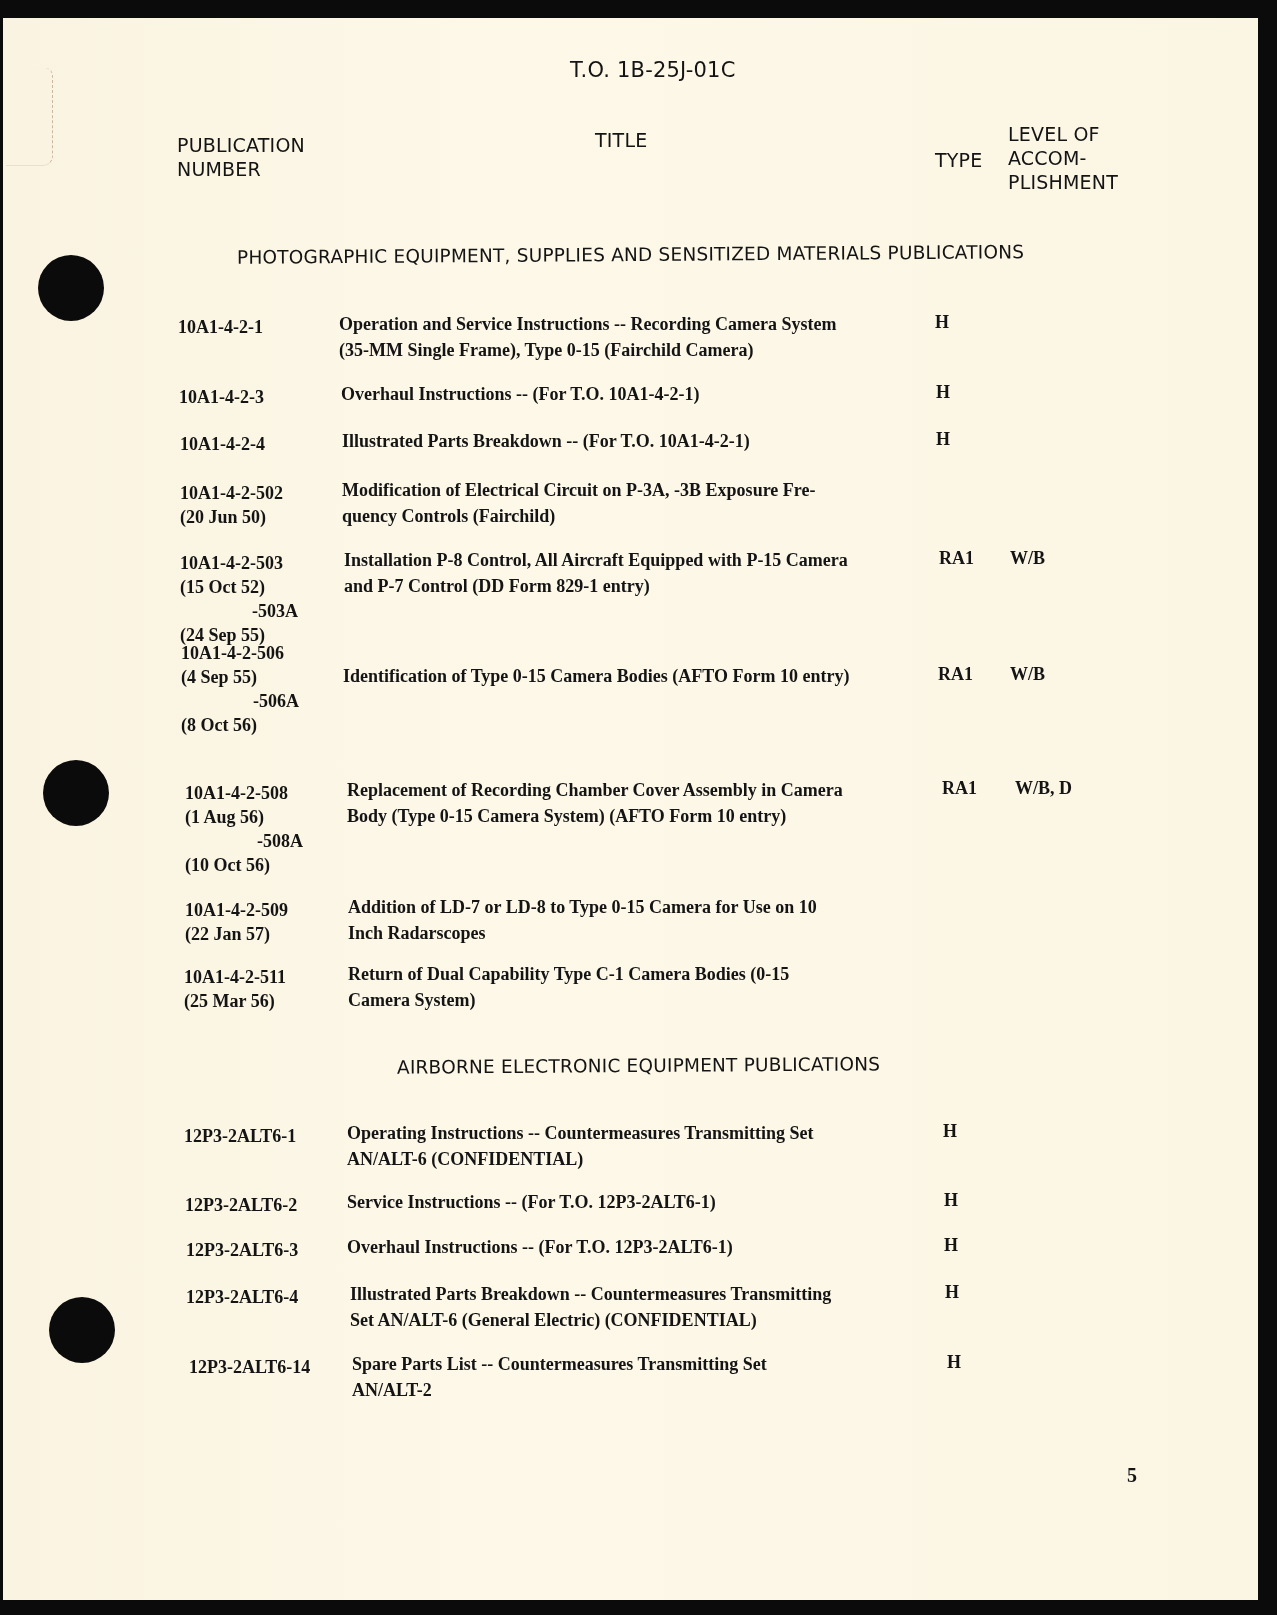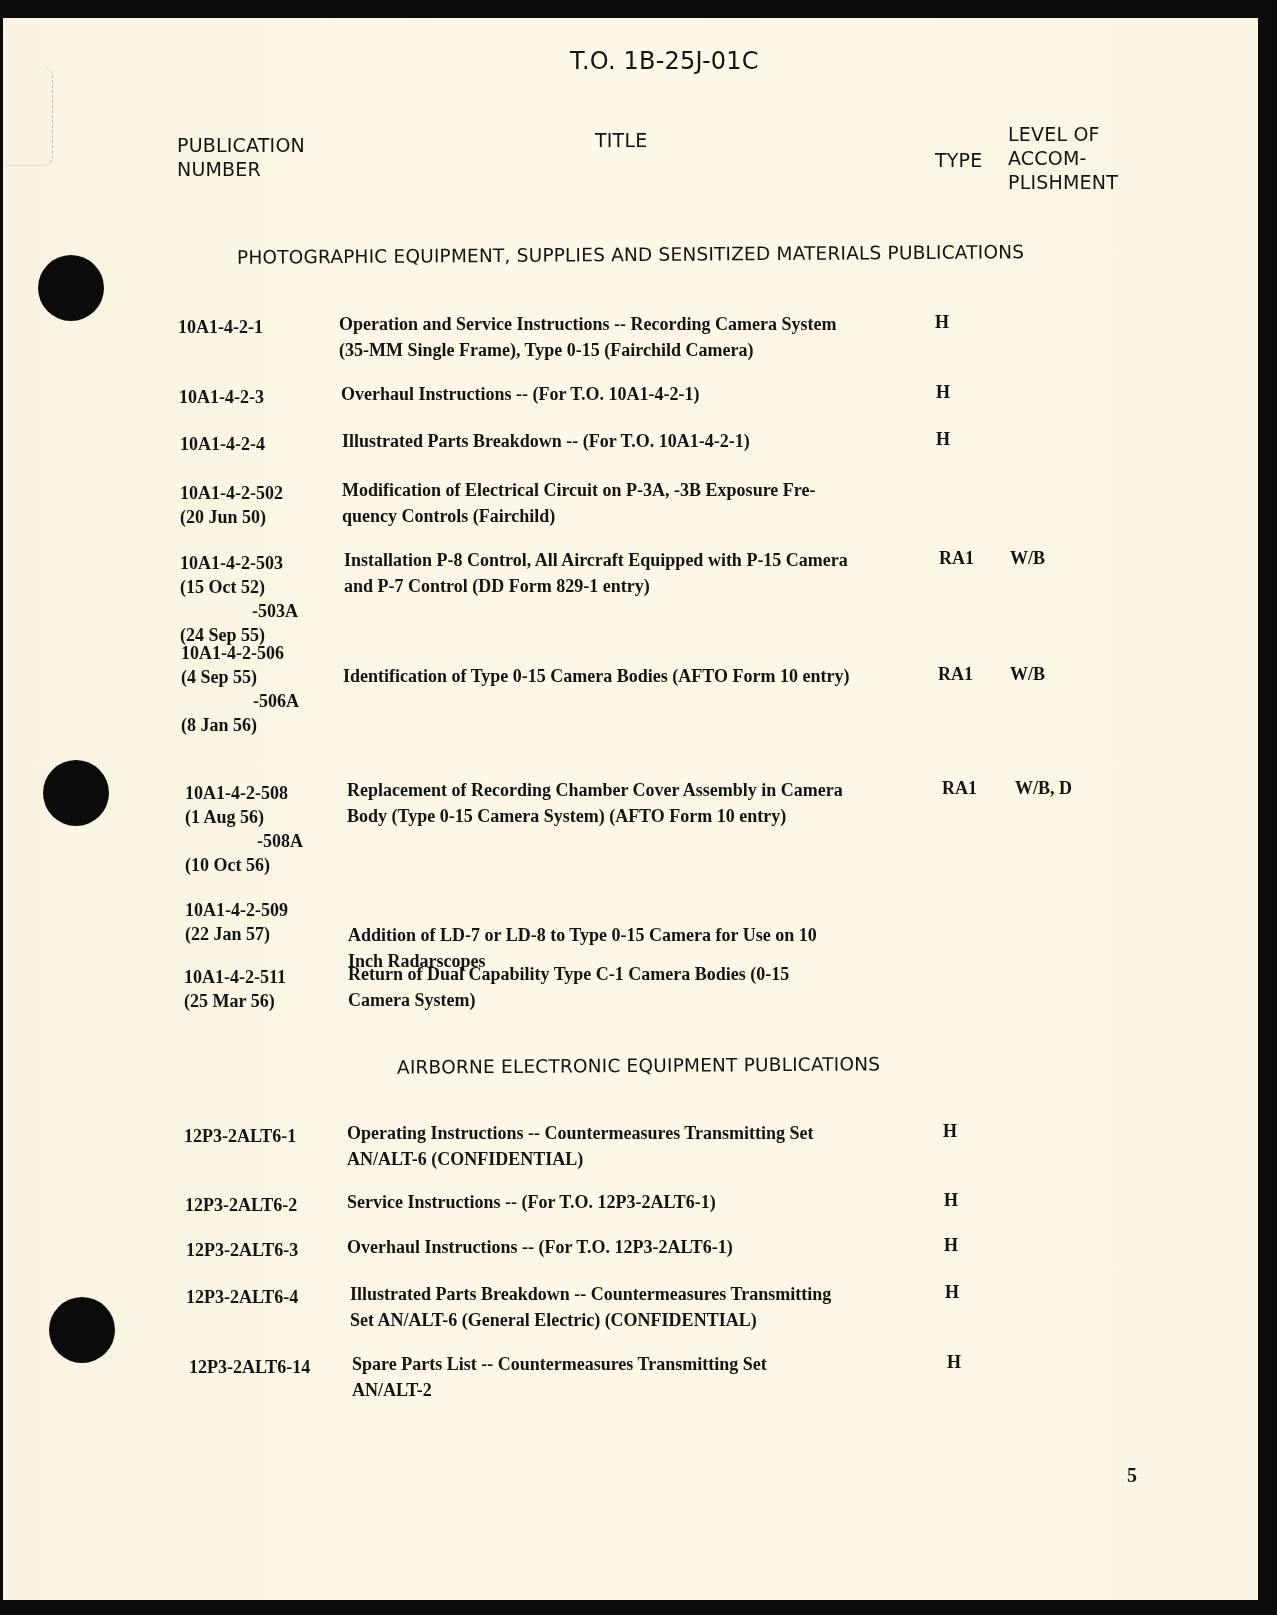--- a/index.html
+++ b/index.html
@@ -32,21 +32,21 @@
   </style>
 </head>
 <body>
 
 <div class="page">
   <div class="torn"></div>
   <div class="hole" style="left:35px;top:237px"></div>
   <div class="hole" style="left:40px;top:742px"></div>
   <div class="hole" style="left:46px;top:1279px"></div>
 
-  <div class="abs sans hdr" style="left:567px;top:31px;font-size:24px">T.O. 1B-25J-01C</div>
+  <div class="abs sans hdr" style="left:567px;top:40px;font-size:21px">T.O. 1B-25J-01C</div>
 
   <div class="abs sans hdr" style="left:174px;top:115px">
     <div>PUBLICATION</div>
     <div>NUMBER</div>
   </div>
   <div class="abs sans hdr" style="left:592px;top:110px">TITLE</div>
   <div class="abs sans hdr" style="left:932px;top:130px">TYPE</div>
   <div class="abs sans hdr" style="left:1005px;top:104px">
     <div>LEVEL OF</div>
     <div>ACCOM-</div>
@@ -115,21 +115,21 @@
         </div>
     <div class="abs serif cell" style="left: 936px; top: 527px;">RA1</div>
     <div class="abs serif cell" style="left: 1007px; top: 527px;">W/B</div>
   </div>
 
   <div class="row">
     <div class="abs serif pubnum" style="left: 178px; top: 623px;">
           <div>10A1-4-2-506</div>
           <div>(4 Sep 55)</div>
           <div class="indent">-506A</div>
-          <div>(8 Jan 56)</div>
+          <div>(8 Oct 56)</div>
         </div>
     <div class="abs serif cell" style="left: 340px; top: 645px;">
           <div>Identification of Type 0-15 Camera Bodies (AFTO Form 10 entry)</div>
         </div>
     <div class="abs serif cell" style="left: 935px; top: 643px;">RA1</div>
     <div class="abs serif cell" style="left: 1007px; top: 643px;">W/B</div>
   </div>
 
   <div class="row">
     <div class="abs serif pubnum" style="left: 182px; top: 763px;">
@@ -144,21 +144,21 @@
         </div>
     <div class="abs serif cell" style="left: 939px; top: 757px;">RA1</div>
     <div class="abs serif cell" style="left: 1012px; top: 757px;">W/B, D</div>
   </div>
 
   <div class="row">
     <div class="abs serif pubnum" style="left: 182px; top: 880px;">
           <div>10A1-4-2-509</div>
           <div>(22 Jan 57)</div>
         </div>
-    <div class="abs serif cell" style="left: 345px; top: 904px;">
+    <div class="abs serif cell" style="left: 345px; top: 876px;">
           <div>Addition of LD-7 or LD-8 to Type 0-15 Camera for Use on 10</div>
           <div>Inch Radarscopes</div>
         </div>
 
   </div>
 
   <div class="row">
     <div class="abs serif pubnum" style="left: 181px; top: 947px;">
           <div>10A1-4-2-511</div>
           <div>(25 Mar 56)</div>

